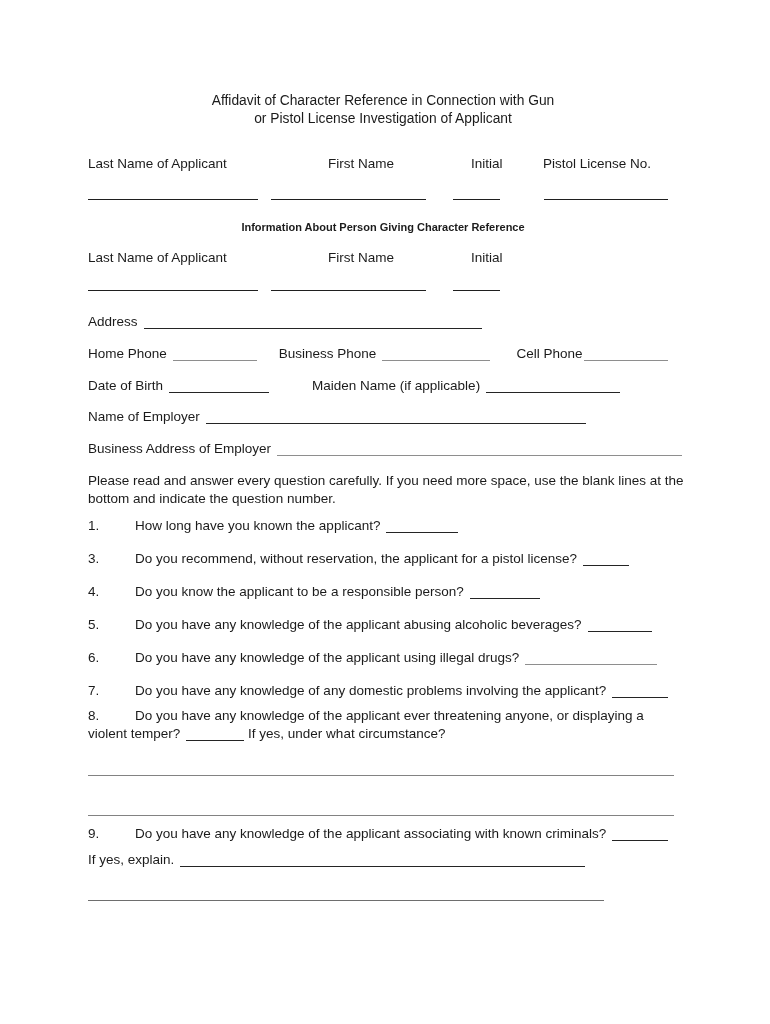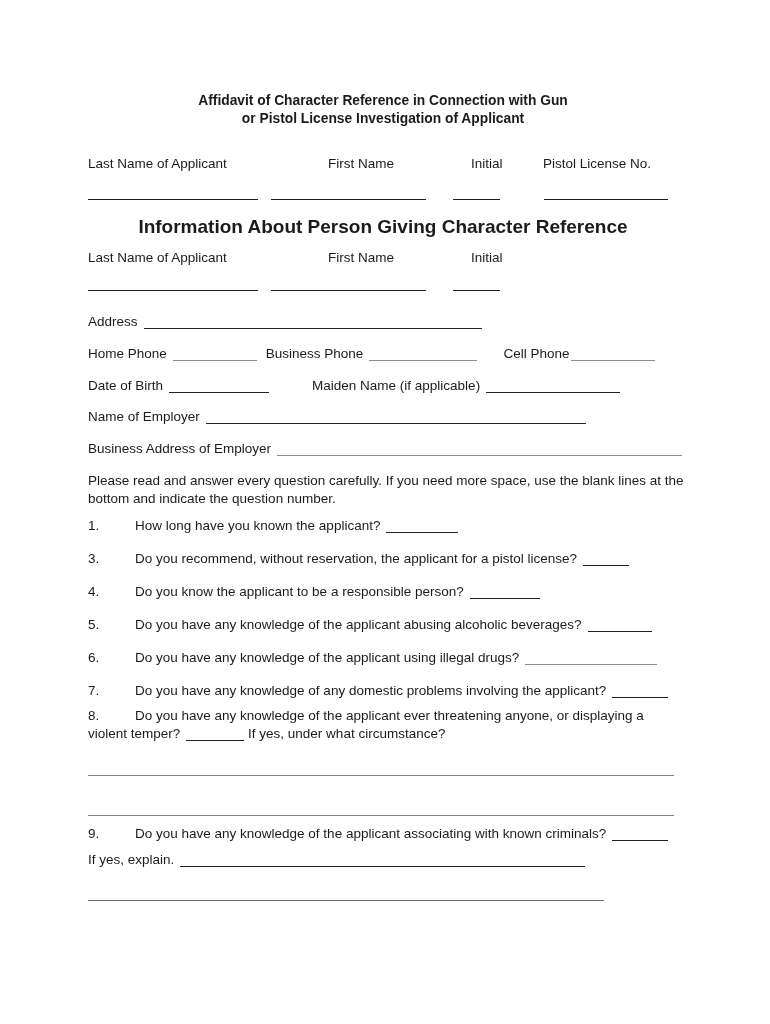--- a/index.html
+++ b/index.html
@@ -8,42 +8,42 @@
     width:770px; height:1024px;
     box-sizing:border-box;
     padding:92px 92px 0 88px;
     background:#ffffff;
     font-family:"Liberation Sans", sans-serif;
     font-size:13.5px;
     line-height:18px;
     color:#1b1b1b;
     overflow:hidden;
   }
-  .title { text-align:center; font-weight:bold; font-size:13.8px; margin-bottom:27px; }
-  .section-title { text-align:center; font-weight:bold; font-size:19px; margin-top:17px; }
+  .title { text-align:center; font-weight:normal; font-size:13.8px; margin-bottom:27px; }
+  .section-title { text-align:center; font-weight:bold; font-size:11px; margin-top:17px; }
 
   .grid-row { position:relative; height:18px; }
   .grid-row span { position:absolute; top:0; white-space:nowrap; }
   .lab1{left:0} .lab2{left:240px} .lab3{left:383px} .lab4{left:455px}
 
   .line-row { position:relative; height:2px; margin-top:26px; }
   .gl { position:absolute; top:0; height:0; border-top:1.5px solid #1f1f1f; }
   .gl1{left:0;width:170px} .gl2{left:183px;width:155px} .gl3{left:365px;width:47px} .gl4{left:456px;width:124px}
 
   .field-row { height:18px; white-space:nowrap; }
   .mt21{margin-top:21px} .mt14{margin-top:14px} .mt13{margin-top:13px}
 
   .bl { display:inline-block; border-bottom:1.4px solid #242424; height:14px; vertical-align:-3px; margin-left:6px; }
   .bl.nogap { margin-left:2px; }
   .bl.gray { border-bottom-color:#8e8e8e; }
   .w46{width:46px}.w56{width:56px}.w58{width:58px}.w64{width:64px}
   .w70{width:70px}.w72{width:72px}.w84{width:84px}.w100{width:100px}.w108{width:108px}
   .w132{width:132px}.w134{width:134px}.w238{width:238px}.w338{width:338px}
   .w380{width:380px}.w405{width:405px}
-  .ml14{margin-left:9px}.ml26{margin-left:26px}.ml43{margin-left:43px}
+  .ml14{margin-left:22px}.ml26{margin-left:26px}.ml43{margin-left:43px}
 
   .intro { margin:14px 0 0 0; width:596px; }
 
   .q-row { height:18px; margin-top:15px; white-space:nowrap; }
   .q-row.first { margin-top:9px; }
   .q-num { display:inline-block; width:47px; }
   .q8-block { margin-top:7px; }
   .q8-block .l2 { white-space:nowrap; }
 
   .hrline { height:0; border-bottom:1.6px solid #828282; width:586px; }

